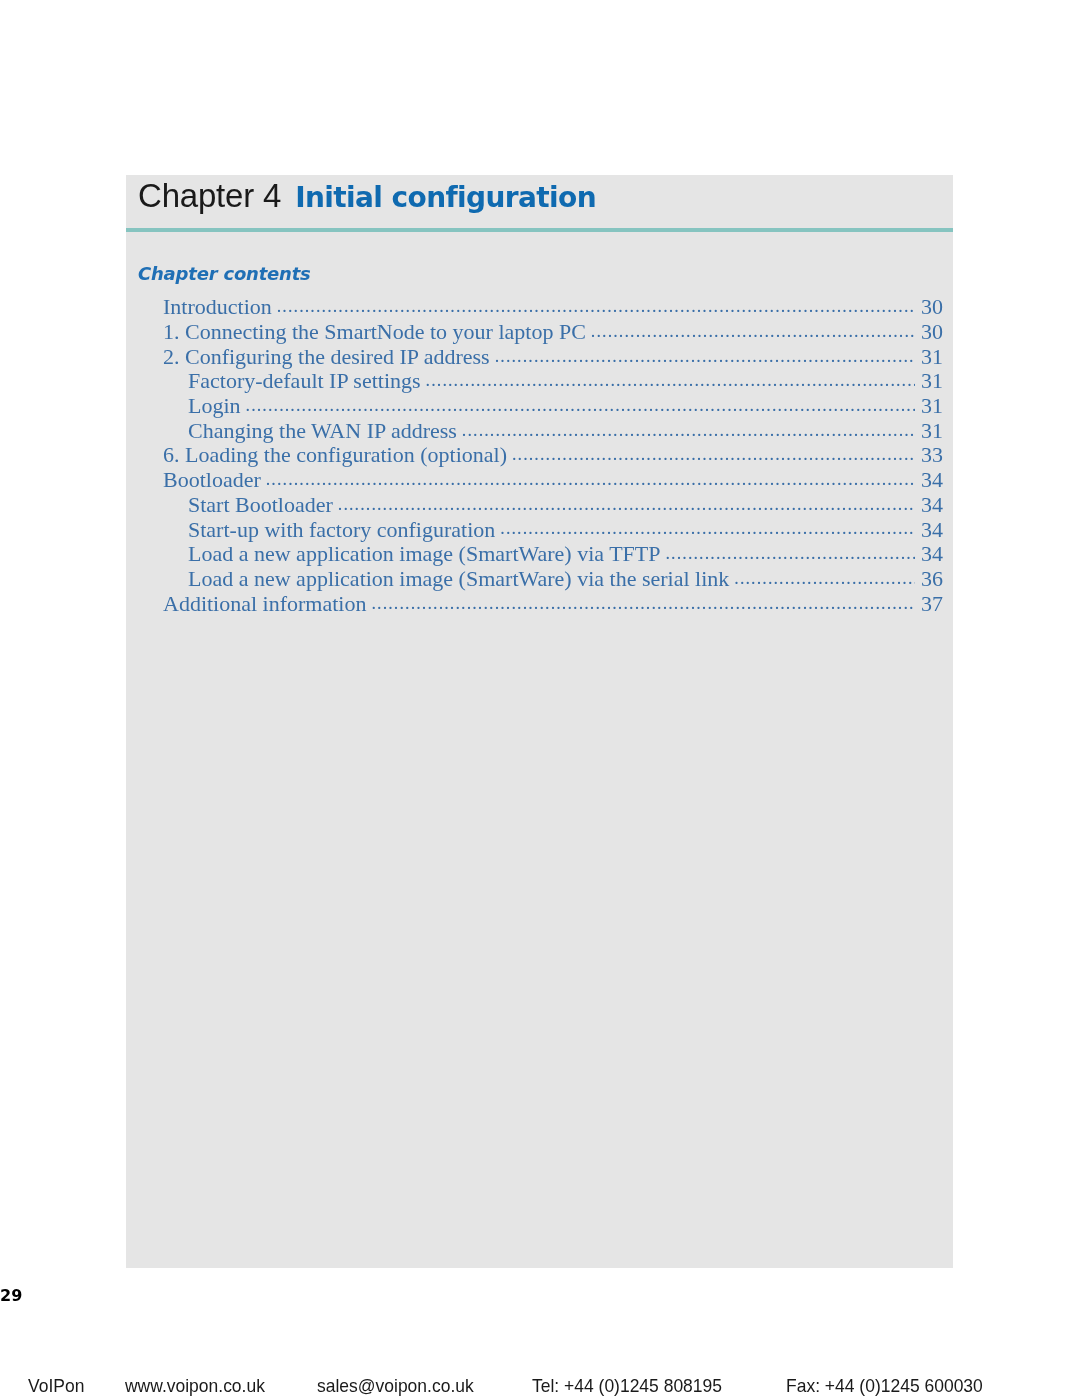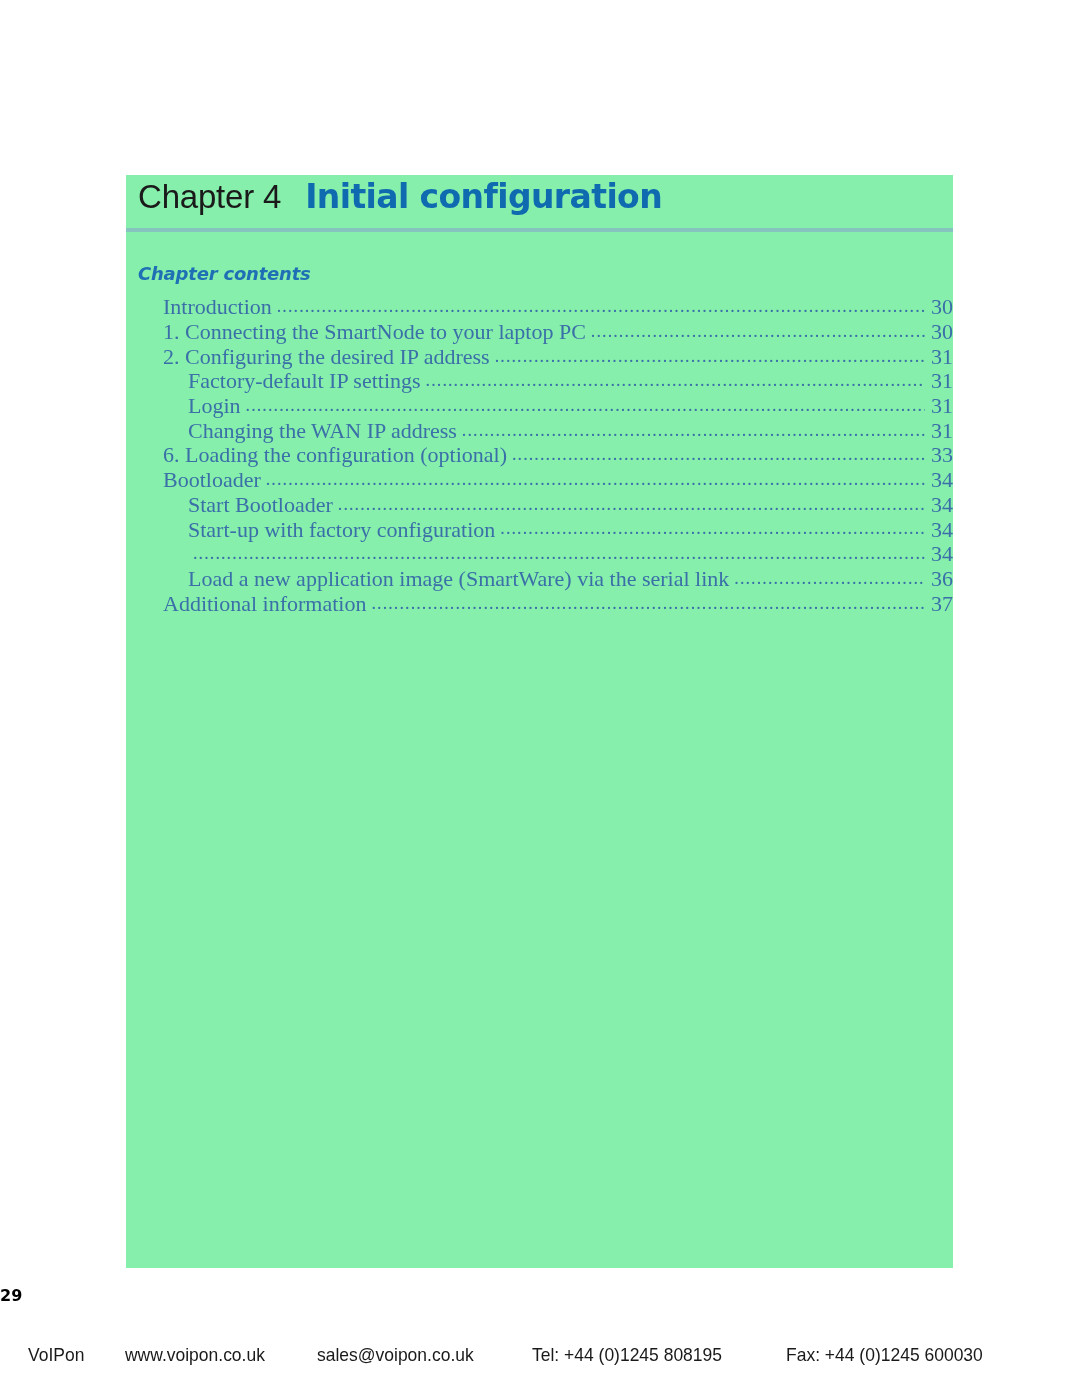--- a/index.html
+++ b/index.html
@@ -15,21 +15,21 @@
     overflow: hidden;
   }
 
   
   .page-panel {
     position: absolute;
     left: 126px;
     top: 175px;
     width: 827px;
     height: 1093px;
-    background: #86efac;
+    background: #e5e5e5;
   }
 
   
   .chapter-header {
     position: absolute;
     left: 12px;
     top: 2px;
     width: 815px;
     height: 50px;
     display: flex;
@@ -38,24 +38,24 @@
   }
   .chapter-label {
     font-family: "Liberation Sans", sans-serif;
     font-size: 33px;
     font-weight: 300;
     color: #1a1a1a;
     letter-spacing: -0.2px;
   }
   .chapter-title {
     font-family: "DejaVu Sans", sans-serif;
-    font-size: 33px;
+    font-size: 28px;
     font-weight: bold;
     color: #0f6ab0;
-    margin-left: 24px;
+    margin-left: 14px;
     letter-spacing: -0.6px;
   }
 
   .header-rule {
     position: absolute;
     left: 0px;
     top: 53px;
     width: 827px;
     height: 4px;
     background: #86c4c0;
@@ -117,20 +117,21 @@
     color: #3a6fa8;
     position: absolute;
     left: 0;
     bottom: 0.06em;
     white-space: nowrap;
   }
   .toc-page {
     flex: 0 0 auto;
     width: 28px;
     text-align: right;
+    padding-right: 10px;
   }
 
   
   .folio {
     position: absolute;
     left: 0;
     top: 1286px;
     width: 953px;
     text-align: left;
     font-family: "DejaVu Sans", sans-serif;
@@ -141,21 +142,21 @@
 
   
   .footer {
     position: absolute;
     left: 0;
     top: 1344px;
     width: 924px;
     height: 53px;
     background: #ffffff;
     display: flex;
-    align-items: flex-start;
+    align-items: flex-end;
     font-family: "Liberation Sans", sans-serif;
     font-size: 19px;
     color: #1a1a1a;
     white-space: nowrap;
   }
   .footer-cell {
     padding: 0 0 0 0;
     transform: scaleX(0.92);
     transform-origin: left center;
   }
@@ -234,20 +235,21 @@
         <span class="toc-leader"></span>
         <span class="toc-page">34</span>
       </div>
       <div class="toc-row level-2">
         <span class="toc-text">Start-up with factory configuration</span>
         <span class="toc-gap"></span>
         <span class="toc-leader"></span>
         <span class="toc-page">34</span>
       </div>
       <div class="toc-row level-2">
+        <span class="toc-text">Load a new application image (SmartWare) via TFTP</span>
         <span class="toc-gap"></span>
         <span class="toc-leader"></span>
         <span class="toc-page">34</span>
       </div>
       <div class="toc-row level-2">
         <span class="toc-text">Load a new application image (SmartWare) via the serial link</span>
         <span class="toc-gap"></span>
         <span class="toc-leader"></span>
         <span class="toc-page">36</span>
       </div>

